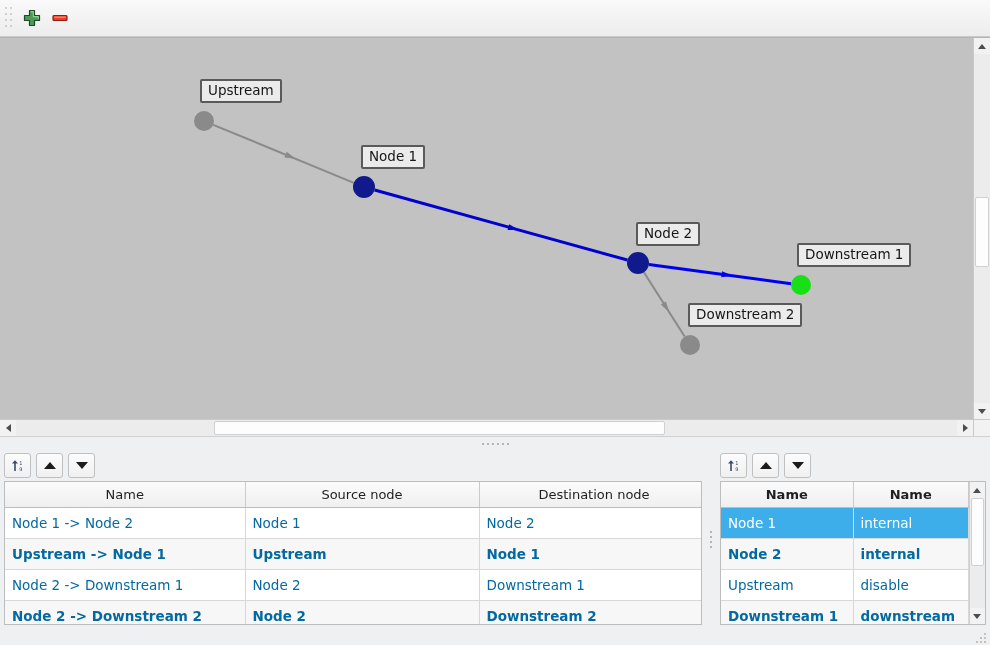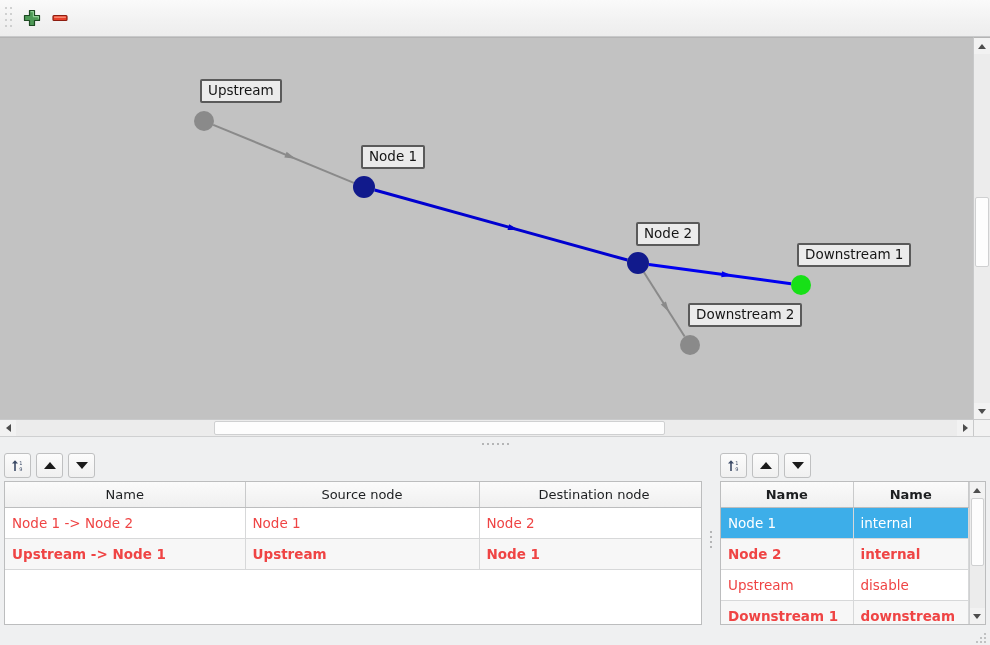--- a/index.html
+++ b/index.html
@@ -123,21 +123,21 @@
     padding: 0 4px;
     overflow: hidden; white-space: nowrap; text-overflow: ellipsis;
   }
   thead th.bold { font-weight: bold; }
   tbody td {
     height: 30px; line-height: 30px;
     border-right: 1px solid #d7d8d9;
     border-bottom: 1px solid #d7d8d9;
     padding: 0 7px;
     font-size: 13.5px;
-    color: #ef4444;
+    color: #0369a1;
     overflow: hidden; white-space: nowrap; text-overflow: ellipsis;
   }
   tbody tr.odd td { background: #ffffff; }
   tbody tr.even td { background: #f7f7f7; font-weight: bold; }
   tbody tr.selected td { background: #3daee9; color: #ffffff; }
   .filler { flex: 1 1 auto; background: #ffffff; border-top: 0; }
 
   .tbl-vscroll {
     flex: 0 0 16px; width: 16px; background: #f2f2f2;
     border-left: 1px solid #cfd0d1; display: flex; flex-direction: column;
@@ -288,20 +288,30 @@
                 <tr class="odd">
                   <td>Node 1 -&gt; Node 2</td>
                   <td>Node 1</td>
                   <td>Node 2</td>
                 </tr>
                 <tr class="even">
                   <td>Upstream -&gt; Node 1</td>
                   <td>Upstream</td>
                   <td>Node 1</td>
                 </tr>
+                <tr class="odd">
+                  <td>Node 2 -&gt; Downstream 1</td>
+                  <td>Node 2</td>
+                  <td>Downstream 1</td>
+                </tr>
+                <tr class="even">
+                  <td>Node 2 -&gt; Downstream 2</td>
+                  <td>Node 2</td>
+                  <td>Downstream 2</td>
+                </tr>
               </tbody>
           </table>
           <div class="filler"></div>
         </div>
       </div>
     </div>
 
     <div class="vsplitter">
       <div class="dots">
           <i></i>

